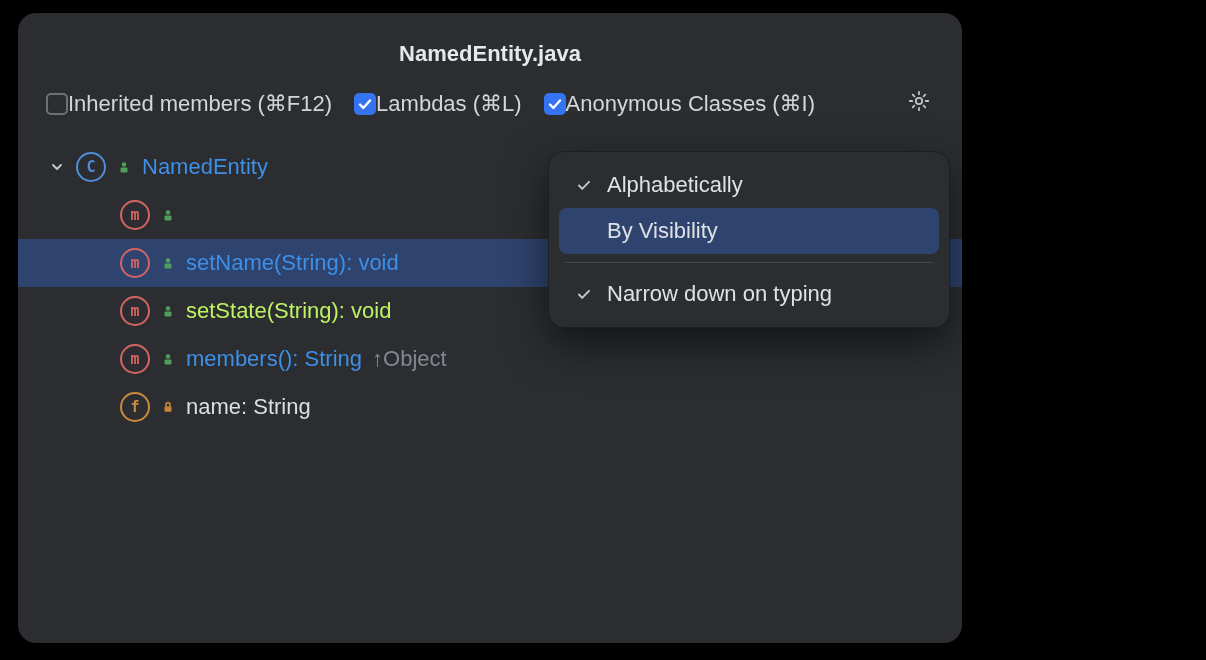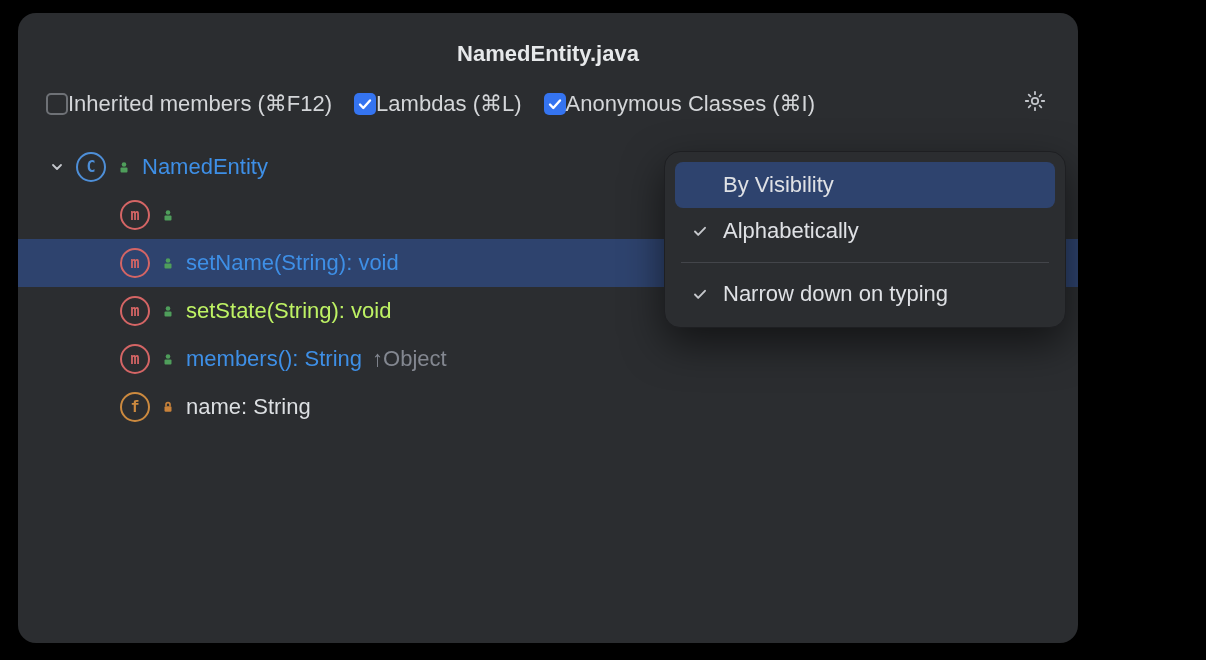--- a/index.html
+++ b/index.html
@@ -8,21 +8,21 @@
     background: #000;
     width: 1206px;
     height: 660px;
     font-family: -apple-system, "Segoe UI", "Helvetica Neue", Arial, sans-serif;
     overflow: hidden;
   }
   .popup {
     position: absolute;
     left: 18px;
     top: 13px;
-    width: 1060px;
+    width: 944px;
     height: 630px;
     background: #2b2d30;
     border-radius: 18px;
     box-shadow: 0 8px 30px rgba(0,0,0,0.6);
     color: #d4d6d9;
   }
   .title {
     text-align: center;
     font-size: 22px;
     font-weight: 700;
@@ -267,31 +267,31 @@
         <svg width="14" height="14" viewBox="0 0 14 14">
             <rect x="3.5" y="6.2" width="7" height="5.6" rx="1.2" fill="#c9823a"></rect>
             <path d="M5 6.2V4.6a2 2 0 0 1 4 0v1.6" stroke="#c9823a" stroke-width="1.6" fill="none"></path>
           </svg>
       </span>
       <span class="node-label label-white">name: String</span>
     </div>
   </div>
 
   <div class="menu">
-    <div class="menu-item highlight">
-      <span class="menu-check"></span>
-      <span>By Visibility</span>
-    </div>
     <div class="menu-item">
       <span class="menu-check">
         <svg width="16" height="16" viewBox="0 0 16 16">
             <path d="M3 8.5l3.2 3.4L13 4.8" stroke="#c6c8cc" stroke-width="1.9" fill="none" stroke-linecap="round" stroke-linejoin="round"></path>
           </svg>
       </span>
       <span>Alphabetically</span>
+    </div>
+    <div class="menu-item highlight">
+      <span class="menu-check"></span>
+      <span>By Visibility</span>
     </div>
     <div class="menu-sep"></div>
     <div class="menu-item">
       <span class="menu-check">
         <svg width="16" height="16" viewBox="0 0 16 16">
             <path d="M3 8.5l3.2 3.4L13 4.8" stroke="#c6c8cc" stroke-width="1.9" fill="none" stroke-linecap="round" stroke-linejoin="round"></path>
           </svg>
       </span>
       <span>Narrow down on typing</span>
     </div>

